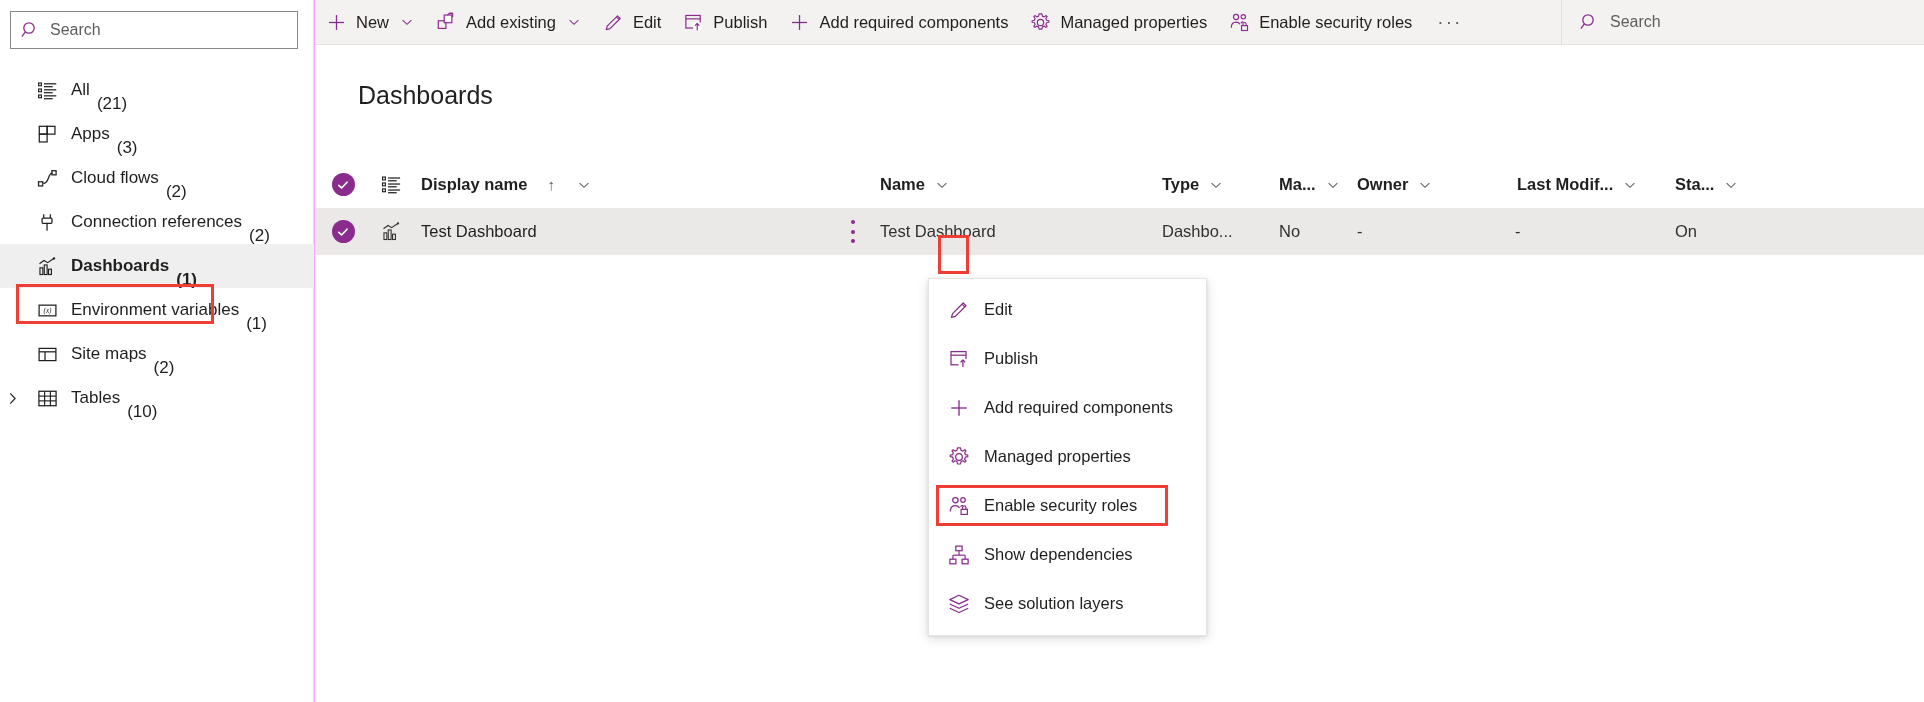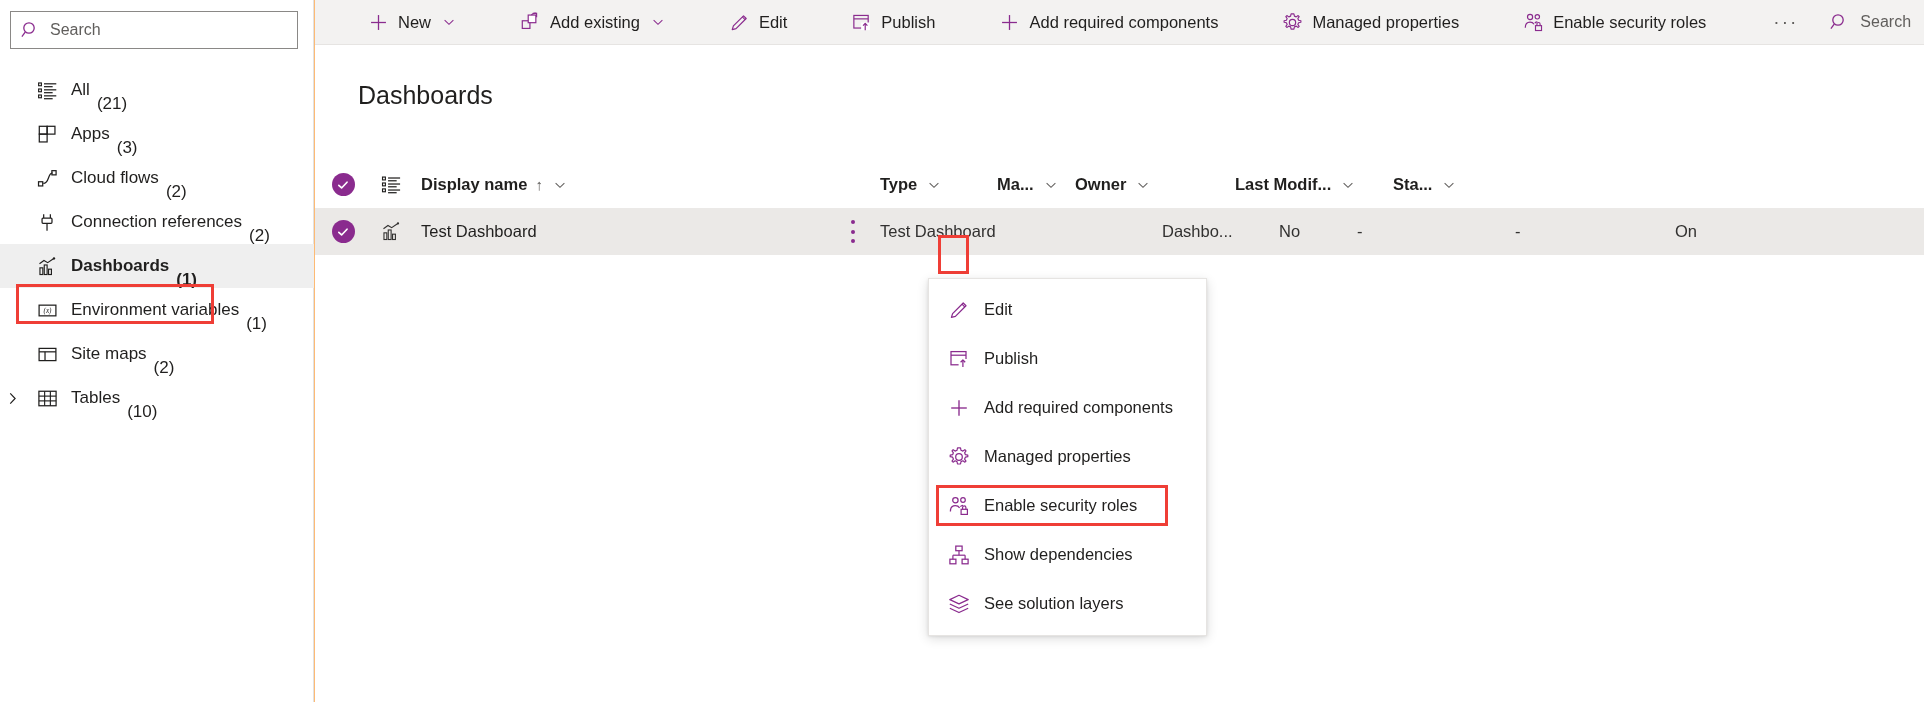--- a/index.html
+++ b/index.html
@@ -3,21 +3,21 @@
 <meta charset="utf-8">
 <style>
   * { box-sizing: border-box; }
   html, body {
     margin: 0; padding: 0;
     width: 1924px; height: 702px;
     background: #ffffff;
     font-family: "Liberation Sans", sans-serif;
     overflow: hidden;
   }
-  .app { position: relative; width: 1924px; height: 702px; background:#fdba74; }
+  .app { position: relative; width: 1924px; height: 702px; background:#f0abfc; }
 
   
   .sidebar {
     position: absolute; left: 0; top: 0;
     width: 314px; height: 702px;
     background: #ffffff;
     border-right: 1px solid #e1e1e1;
   }
   .search-wrap {
     position: absolute; left: 10px; top: 11px;
@@ -76,21 +76,20 @@
     display: flex; align-items: center;
   }
   .cmd {
     display: flex; align-items: center;
     height: 44px;
     padding: 0 11px;
     font-size: 16.5px;
     color: #201f1e;
     cursor: pointer;
     white-space: nowrap;
-    margin-left: 42px;
   }
   .cmd .c-icon { width: 21px; height: 21px; flex:0 0 21px; margin-right: 9px; display:flex; align-items:center; justify-content:center;}
   .cmd .c-caret { width: 14px; height: 14px; margin-left: 11px; display:flex; align-items:center; justify-content:center;}
   .cmd.ellipsis { padding: 0 14px; letter-spacing: 2px; color:#605e5c; font-size: 19px; }
   .cmd-sep {
     width: 1px; height: 45px; background: #e1dfdd;
   }
   .cmd-search {
     display:flex; align-items:center; height:44px; padding: 0 14px 0 18px; cursor:text;
   }
@@ -116,21 +115,21 @@
     background:#fff;
   }
   .grid-row {
     position: relative; height: 47px;
     display:flex; align-items:center;
     background:#ebe9e7;
   }
   .col { display:flex; align-items:center; height: 47px; font-size: 16.5px; color:#201f1e; }
   .col-check { width: 48px; justify-content:center; flex:0 0 48px; padding-left: 8px;}
   .col-icon  { width: 58px; justify-content:flex-start; flex:0 0 58px; padding-left: 18px;}
-  .col-display { width: 405px; flex:0 0 405px; }
+  .col-display { width: 405px; flex:0 0 405px;gap:12px; }
   .col-more  { width: 54px; flex:0 0 54px; justify-content:center; }
   .col-name  { width: 282px; flex:0 0 282px; }
   .col-type  { width: 80px; flex:0 0 80px; }
   .col-ma    { width: 78px; flex:0 0 78px;margin-left:37px; }
   .col-mod   { width: 158px; flex:0 0 158px; }
   .col-owner { width: 160px; flex:0 0 160px; }
   .col-sta   { width: 90px; flex:0 0 90px; }
 
   .grid-header .col { font-weight: 600; color:#201f1e; cursor:pointer; }
   .grid-header .hdr-caret { width: 16px; height:16px; margin-left: 9px; display:inline-flex; align-items:center; justify-content:center;}
@@ -432,20 +431,28 @@
         <div class="col col-display">
           <span>Display name</span>
           <span class="sort-arrow">↑</span>
           <span class="hdr-caret">
             <svg viewBox="0 0 16 16" width="14" height="14">
                 <polyline points="3,5.8 8,10.6 13,5.8" fill="none" stroke="#605e5c" stroke-width="1.2"></polyline>
               </svg>
           </span>
         </div>
         <div class="col col-more"></div>
+        <div class="col col-name">
+          <span>Name</span>
+          <span class="hdr-caret">
+            <svg viewBox="0 0 16 16" width="14" height="14">
+                <polyline points="3,5.8 8,10.6 13,5.8" fill="none" stroke="#605e5c" stroke-width="1.2"></polyline>
+              </svg>
+          </span>
+        </div>
         <div class="col col-type">
           <span>Type</span>
           <span class="hdr-caret">
             <svg viewBox="0 0 16 16" width="14" height="14">
                 <polyline points="3,5.8 8,10.6 13,5.8" fill="none" stroke="#605e5c" stroke-width="1.2"></polyline>
               </svg>
           </span>
         </div>
         <div class="col col-ma">
           <span>Ma...</span>

